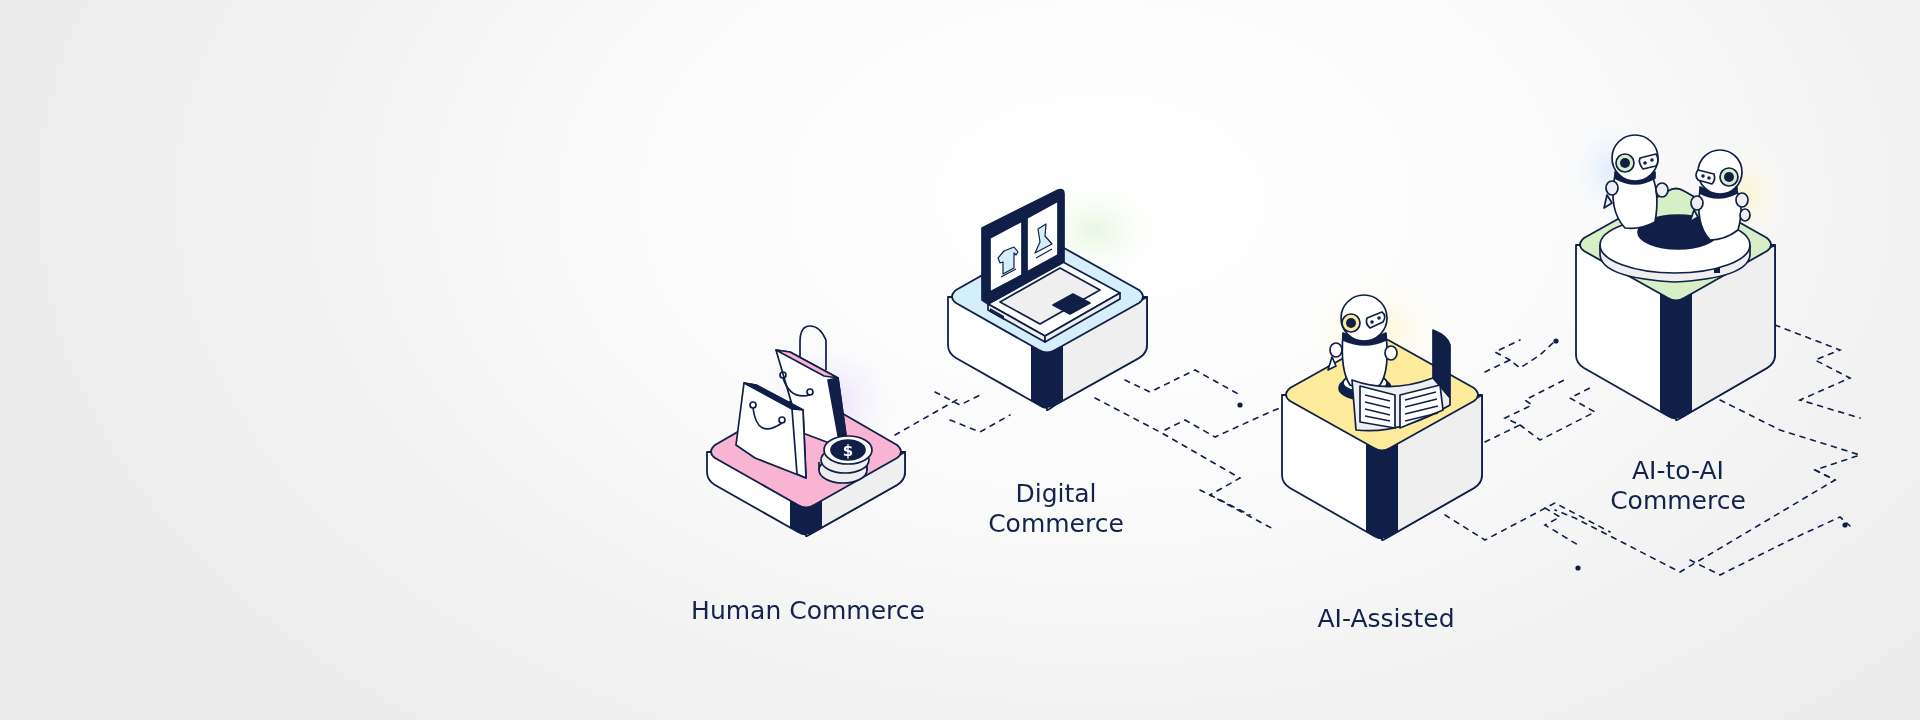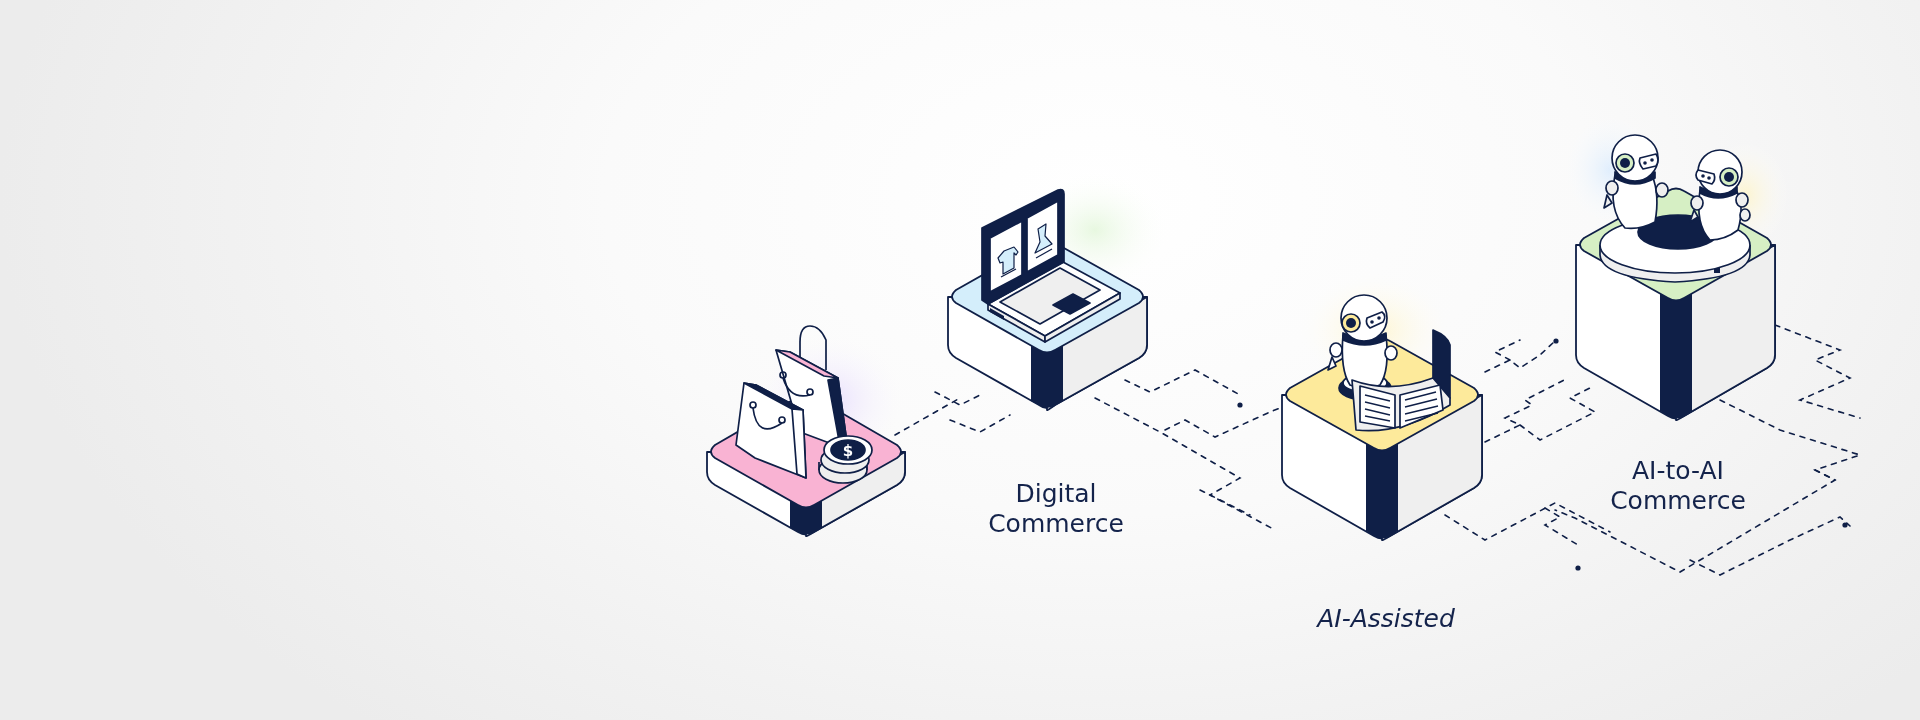--- a/index.html
+++ b/index.html
@@ -217,24 +217,27 @@
       <path d="M1698,170 L1714,174 Q1716,180 1712,184 L1698,180 Q1694,175 1698,170 Z" fill="#ffffff"></path>
       <circle cx="1703" cy="176" r="1.8" fill="#0f1f47" stroke="none"></circle>
       <circle cx="1709" cy="178" r="1.8" fill="#0f1f47" stroke="none"></circle>
       <ellipse cx="1697" cy="203" rx="6" ry="7" fill="#efefef"></ellipse>
       <path d="M1694,210 L1690,222 L1698,217 Z" fill="#efefef"></path>
       <ellipse cx="1742" cy="200" rx="6" ry="7" fill="#efefef"></ellipse>
       <ellipse cx="1745" cy="215" rx="5" ry="6" fill="#efefef"></ellipse>
     </g>
   </svg>
 
+  <div class="label" style="left:808px; top:556px;">
+    <span>Human Commerce</span>
+  </div>
   <div class="label" style="left:1056px; top:439px;">
     <span>Digital</span>
     <span>Commerce</span>
   </div>
-  <div class="label" style="left:1386px; top:564px;font-style:italic;">
+  <div class="label" style="left:1386px; top:564px;">
     <span>AI-Assisted</span>
   </div>
   <div class="label" style="left:1678px; top:416px;">
     <span>AI-to-AI</span>
     <span>Commerce</span>
   </div>
 </div>
 
 </body></html>

